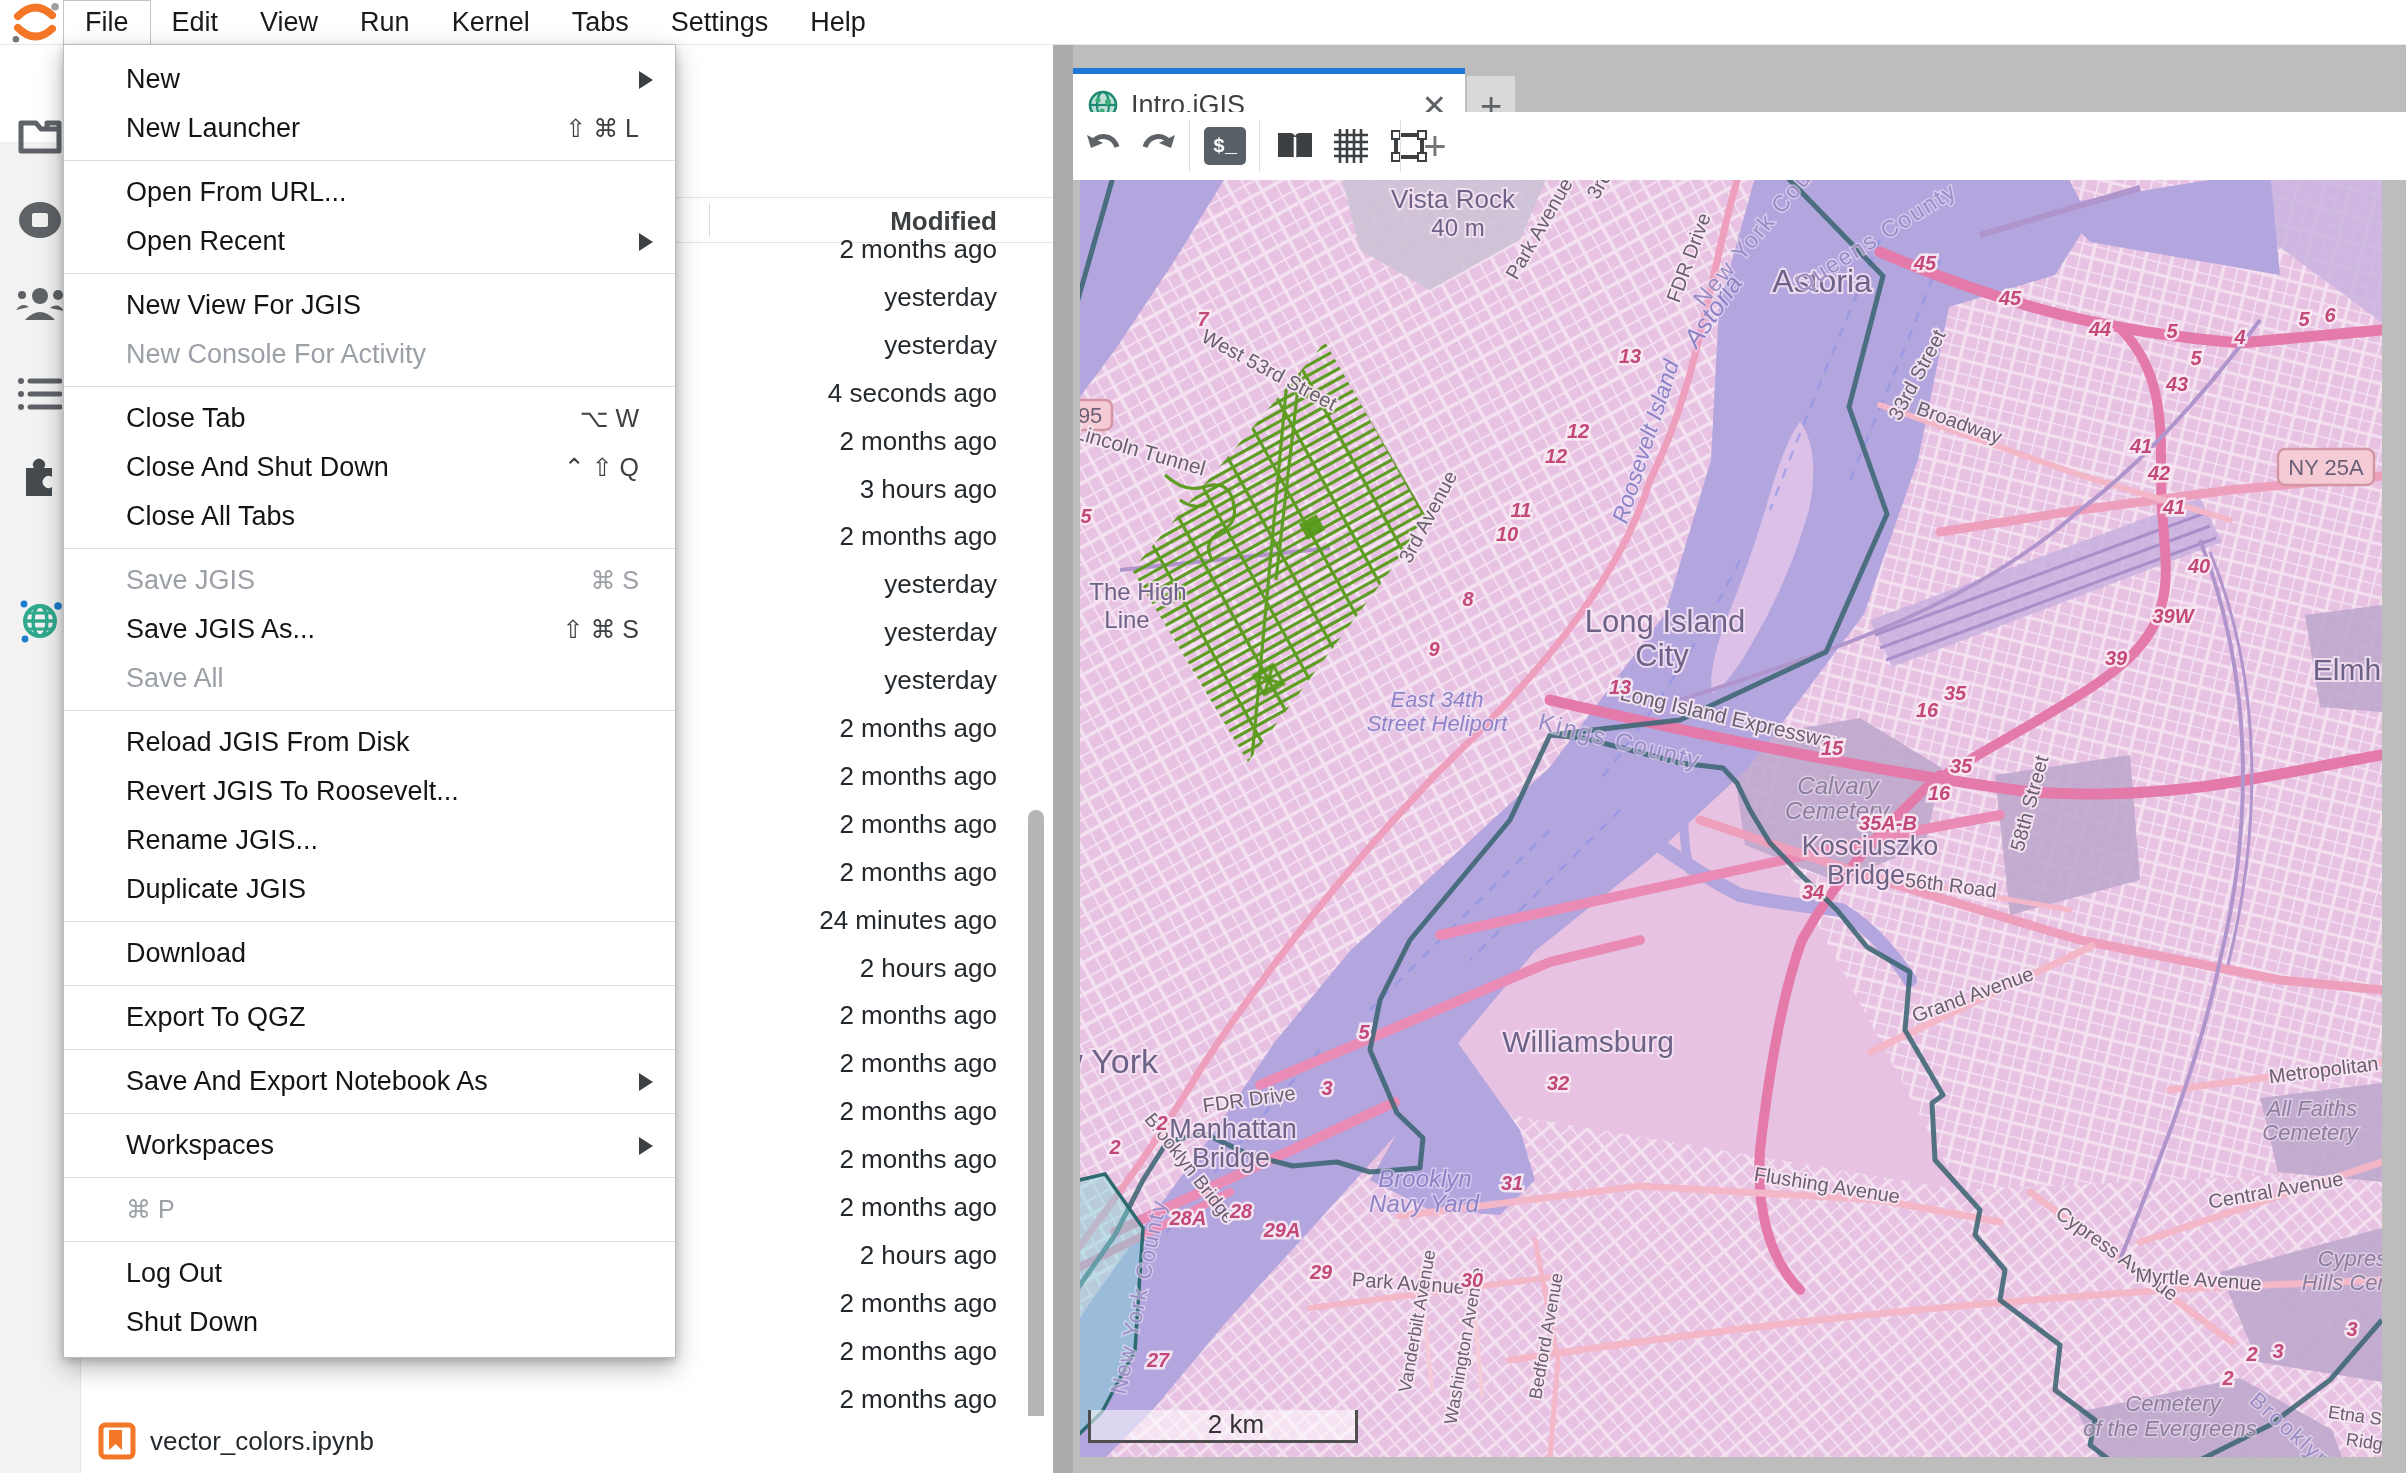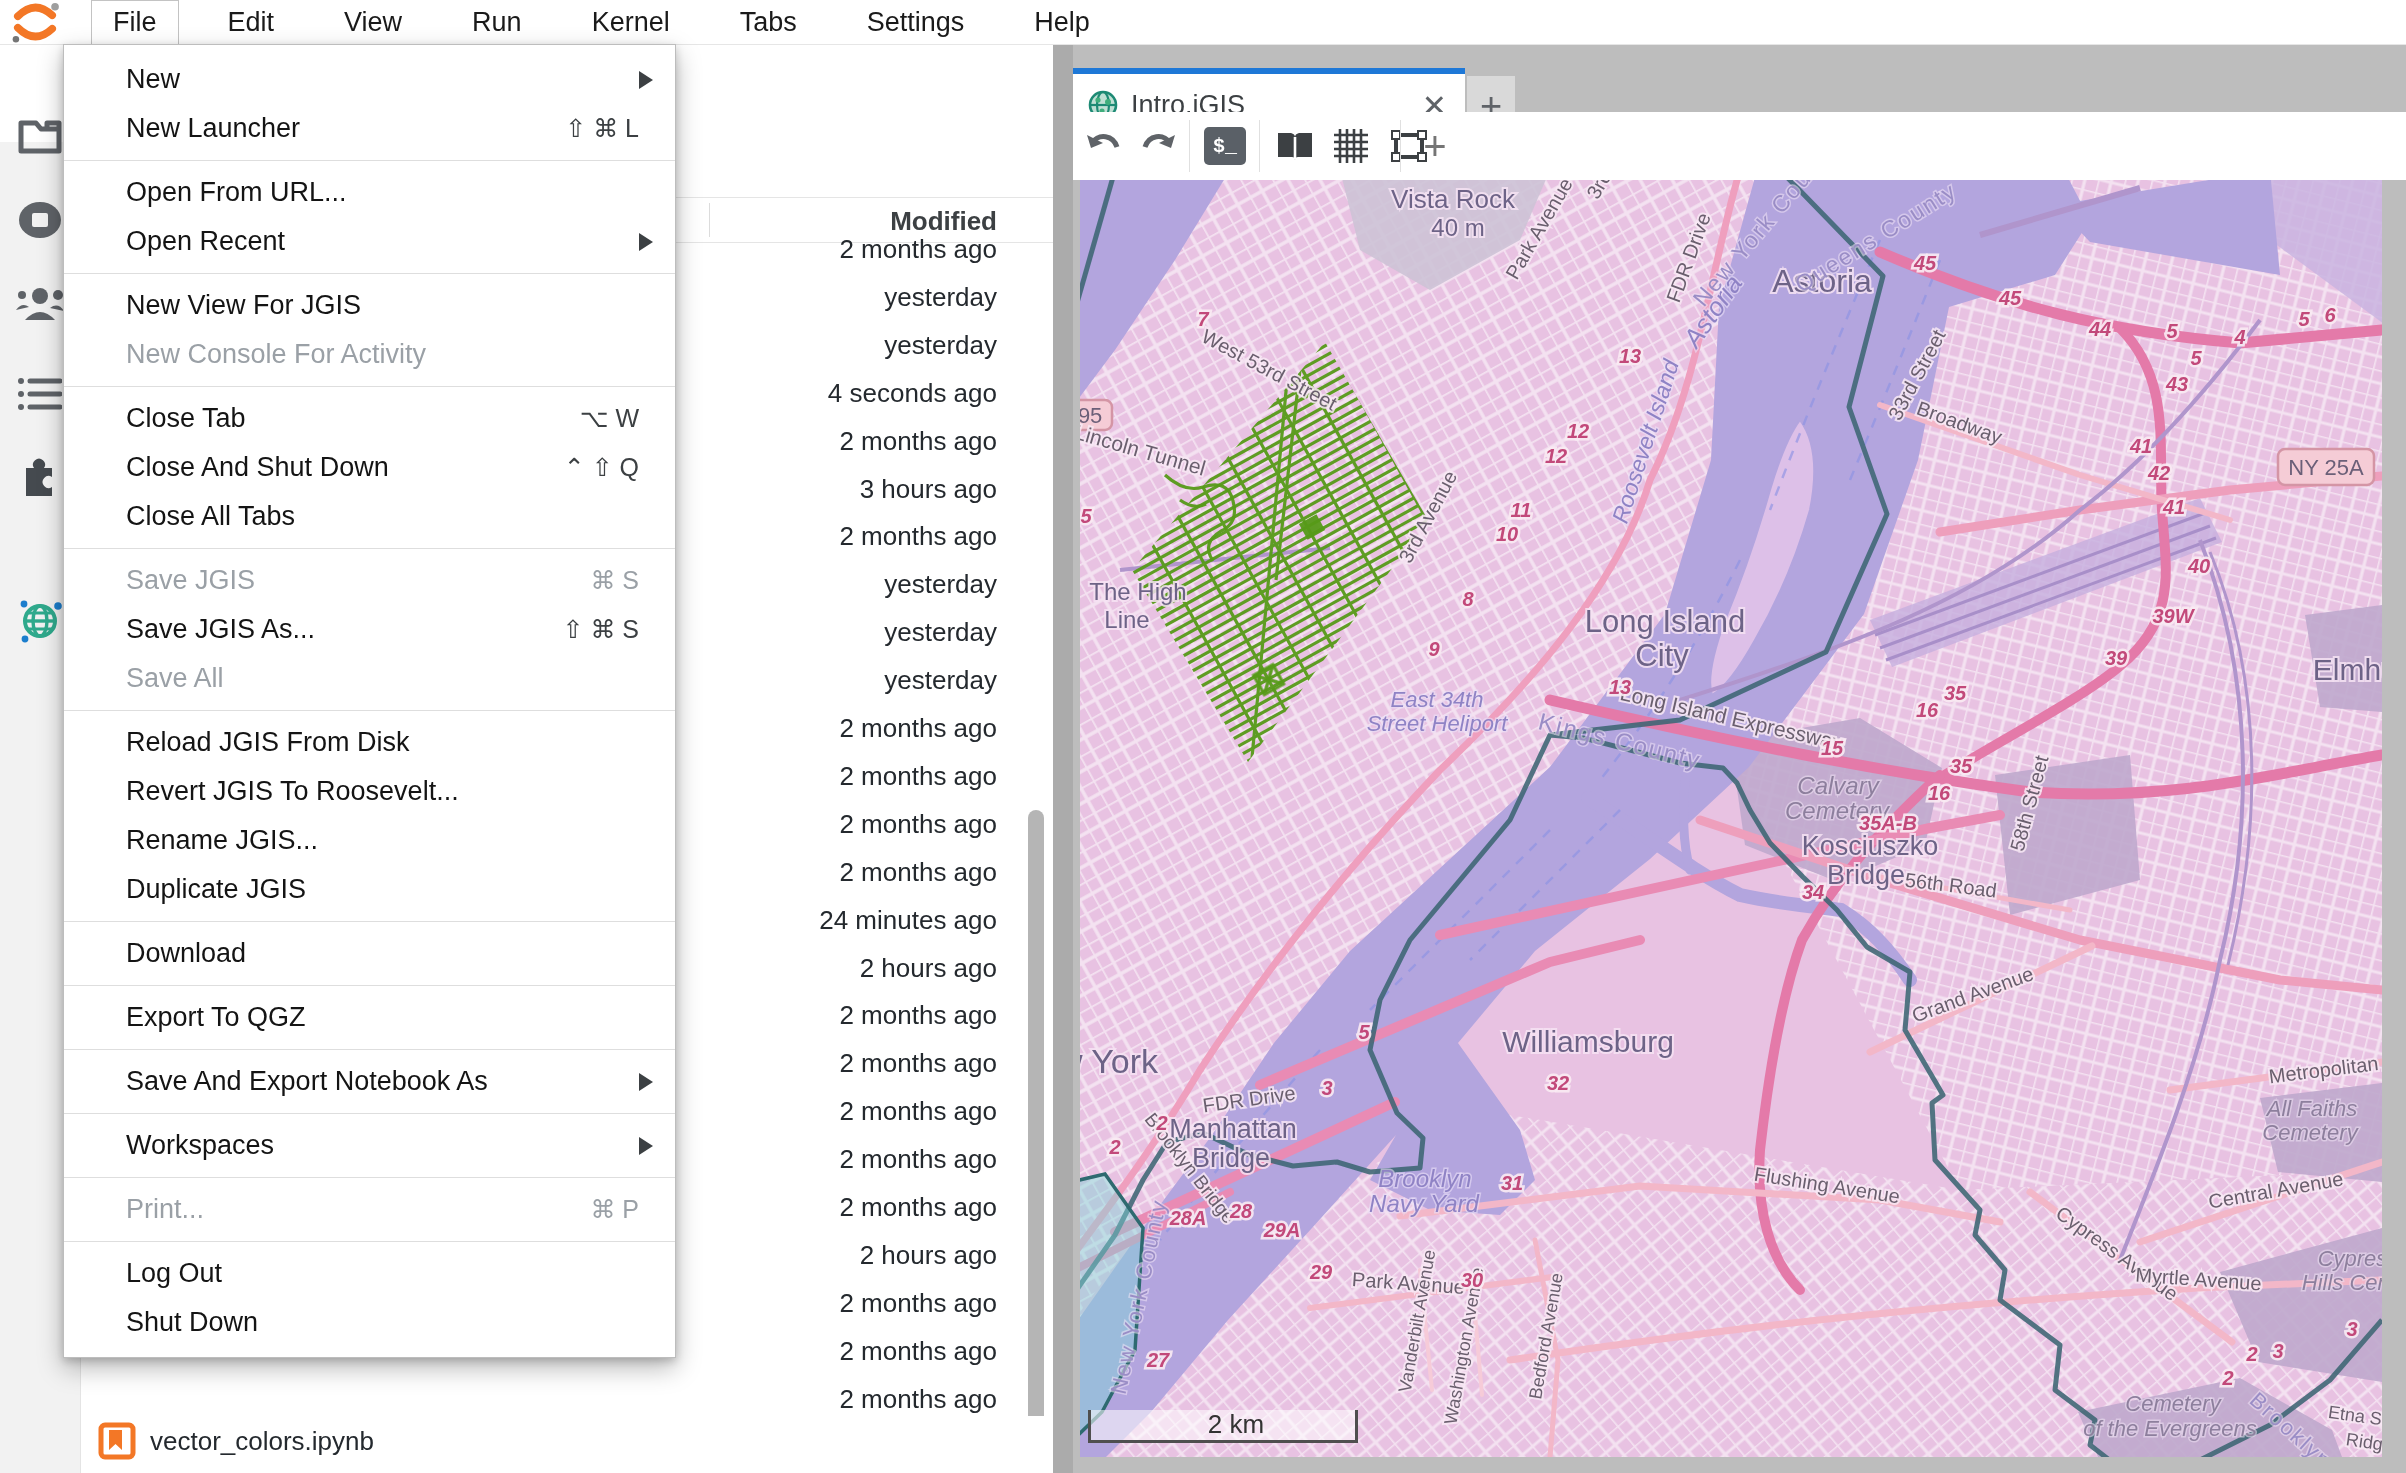--- a/index.html
+++ b/index.html
@@ -3,21 +3,21 @@
 <meta charset="utf-8">
 <style>
   html,body{margin:0;padding:0;background:#888;}
   #app{position:relative;width:2406px;height:1473px;background:#fff;overflow:hidden;
        font-family:"Liberation Sans",sans-serif;-webkit-font-smoothing:antialiased;}
   
   #menubar{position:absolute;left:0;top:0;width:2406px;height:44px;background:#fff;
            border-bottom:1px solid #e6e6e6;z-index:40;}
   #logo{position:absolute;left:10px;top:1px;width:50px;height:42px;}
   #menubar-items{position:absolute;left:63px;top:0;height:44px;display:flex;align-items:stretch;}
-  .mb-item{display:flex;align-items:center;padding:0 21px;font-size:27px;color:#1a1a1a;cursor:default;margin-left:28px;}
+  .mb-item{display:flex;align-items:center;padding:0 21px;font-size:27px;color:#1a1a1a;cursor:default;}
   .mb-item.active{background:#fff;border:1px solid #c3c3c3;border-bottom:none;position:relative;z-index:60;}
   
   #sidebar{position:absolute;left:0;top:44px;width:80px;height:1429px;background:#f2f2f2;
            border-right:1px solid #e4e4e4;z-index:10;}
   #sidebar .active-seg{position:absolute;left:0;top:0;width:80px;height:98px;background:#fff;}
   .sb-icon{position:absolute;left:9px;width:62px;height:56px;display:flex;align-items:center;justify-content:center;}
   
   #filepanel{position:absolute;left:81px;top:44px;width:972px;height:1429px;background:#fff;z-index:5;}
   #fp-topline{position:absolute;left:0;top:153px;width:972px;height:1px;background:#e5e5e5;}
   #fp-colline{position:absolute;left:628px;top:159px;width:1px;height:34px;background:#dcdcdc;}
@@ -650,21 +650,20 @@
         <span class="lbl">Save And Export Notebook As</span>
         <span class="sub"></span>
       </div>
       <div class="menu-sep"></div>
       <div class="menu-item">
         <span class="lbl">Workspaces</span>
         <span class="sub"></span>
       </div>
       <div class="menu-sep"></div>
       <div class="menu-item disabled">
-        <span class="lbl">Print...</span>
         <span class="sc">⌘ P</span>
       </div>
       <div class="menu-sep"></div>
       <div class="menu-item">
         <span class="lbl">Log Out</span>
       </div>
       <div class="menu-item">
         <span class="lbl">Shut Down</span>
       </div>
     </div>

